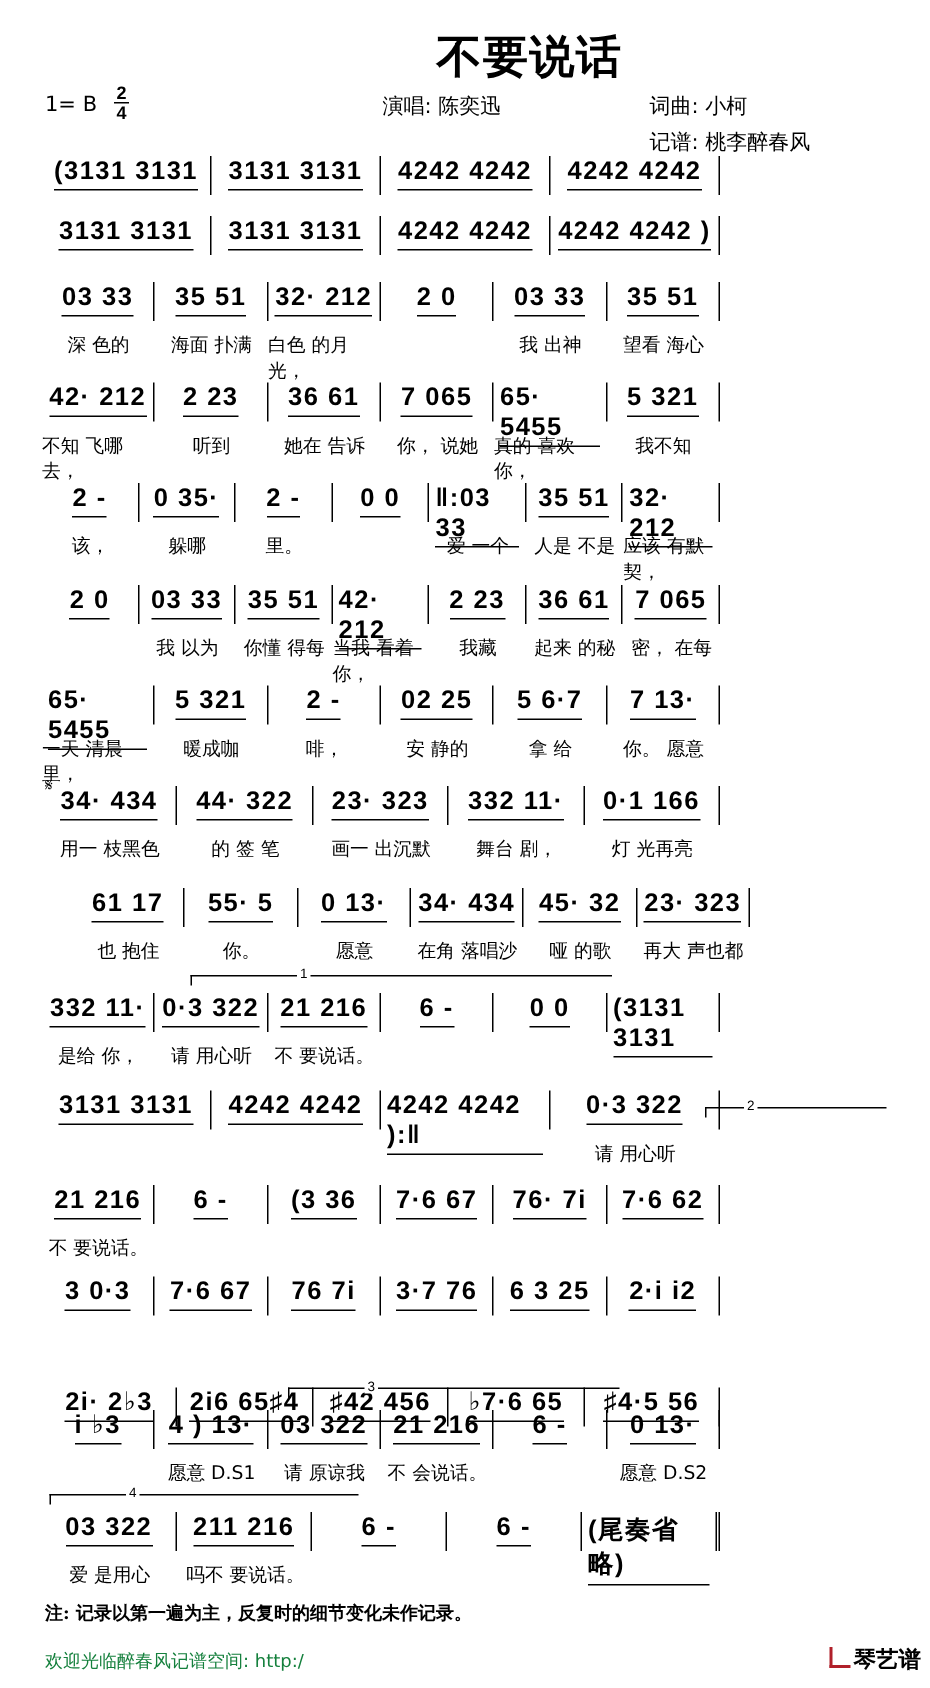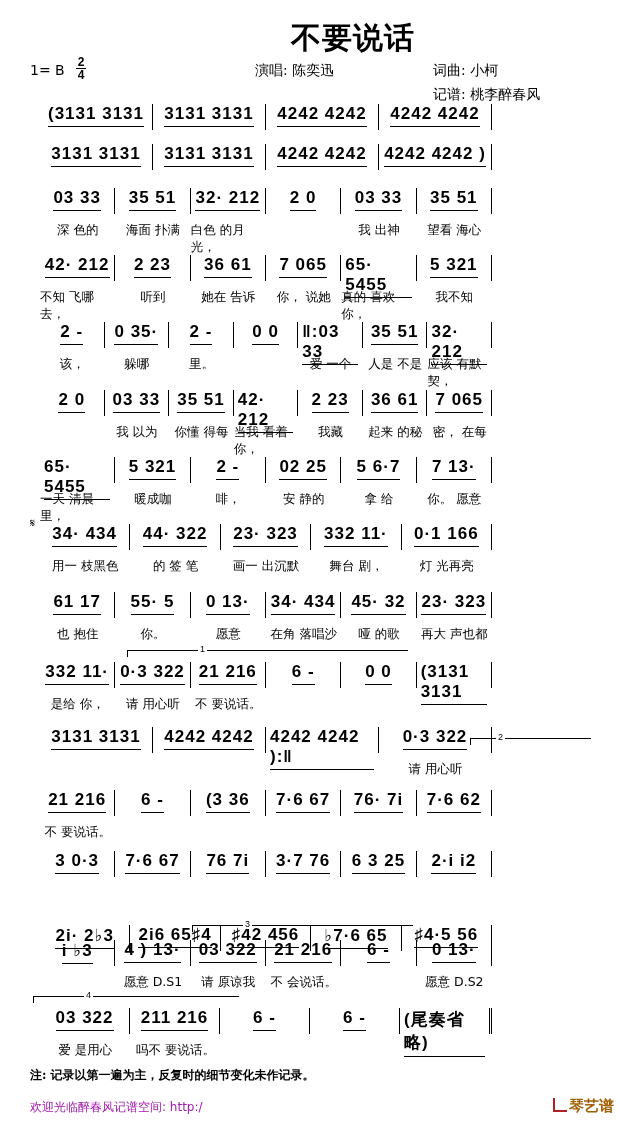--- a/index.html
+++ b/index.html
@@ -5,32 +5,32 @@
   html,body{margin:0;padding:0;background:#fff;}
   body{width:620px;height:1125px;position:relative;overflow:hidden;font-family:"Liberation Sans","DejaVu Sans",sans-serif;color:#000;}
   .title{position:absolute;left:0;width:620px;top:18px;text-align:center;font-family:"DejaVu Serif","Liberation Serif",serif;font-size:30px;font-weight:bold;letter-spacing:1px;padding-left:43px;}
   .meta{position:absolute;font-size:14px;font-family:"DejaVu Sans",sans-serif;}
   .key{left:30px;top:62px;}
   .ts{position:absolute;left:76px;top:56px;font-size:12px;line-height:12px;text-align:center;font-weight:bold;}
   .ts .bar{display:block;width:10px;border-top:1px solid #000;margin:0 auto;}
   .singer{left:255px;top:62px;}
   .composer{left:433px;top:62px;}
   .notator{left:433px;top:86px;}
-  .row{position:absolute;left:12px;width:508px;height:60px;}
+  .row{position:absolute;left:0;width:508px;height:60px;}
   .notes{position:absolute;left:28px;right:28px;top:0;height:28px;display:flex;align-items:flex-start;font-weight:bold;font-size:17px;letter-spacing:1px;}
   .m{flex:1;display:flex;justify-content:space-around;align-items:flex-start;border-right:1.5px solid #000;height:26px;padding:0 4px;}
   .m:last-child{border-right:1.5px solid #000;}
   .m.end{border-right:3px double #000;}
   .g{position:relative;display:inline-block;padding-bottom:2px;}
   .g.u1{border-bottom:1.5px solid #000;}
   .lyr{position:absolute;left:28px;right:28px;top:34px;display:flex;font-size:12.5px;font-family:"DejaVu Sans",sans-serif;}
   .lyr .lm{flex:1;display:flex;justify-content:space-around;}
   .note{position:absolute;left:30px;top:1067px;font-size:12px;font-family:"DejaVu Serif",serif;font-weight:bold;}
-  .welcome{position:absolute;left:30px;top:1099px;font-size:12px;color:#a21caf;font-family:"DejaVu Sans",sans-serif;}
-  .logo{position:absolute;left:553px;top:1097px;font-size:15px;color:#a16207;font-weight:bold;}
+  .welcome{position:absolute;left:30px;top:1099px;font-size:12px;color:#15803d;font-family:"DejaVu Sans",sans-serif;}
+  .logo{position:absolute;left:553px;top:1097px;font-size:15px;color:#000000;font-weight:bold;}
   .logo .mark{display:inline-block;width:12px;height:12px;border-left:2px solid #b0202a;border-bottom:2px solid #b0202a;margin-right:2px;vertical-align:-1px;}
   .volta{position:absolute;border-top:1px solid #000;border-left:1px solid #000;height:6px;font-size:9px;}
   .volta span{position:absolute;top:-7px;background:#fff;padding:0 2px;}
   .segno{position:absolute;left:30px;top:516px;font-size:12px;}
 </style>
 </head>
 <body>
 
 <div class="title">不要说话</div>
 <div class="meta key">1= B</div>
@@ -267,21 +267,21 @@
         </div>
       </div>
       <div class="lyr">
         <div class="lm">用一 枝黑色</div>
         <div class="lm">的 签 笔</div>
         <div class="lm">画一 出沉默</div>
         <div class="lm">舞台 剧，</div>
         <div class="lm">灯 光再亮</div>
       </div>
     </div>
-    <div class="row" style="top: 592px;">
+    <div class="row" style="top: 592px; margin-left: 20px;">
       <div class="notes">
         <div class="m">
           <span class="g u1">61 17</span>
         </div>
         <div class="m">
           <span class="g u1">55· 5</span>
         </div>
         <div class="m">
           <span class="g u1">0 13·</span>
         </div>

